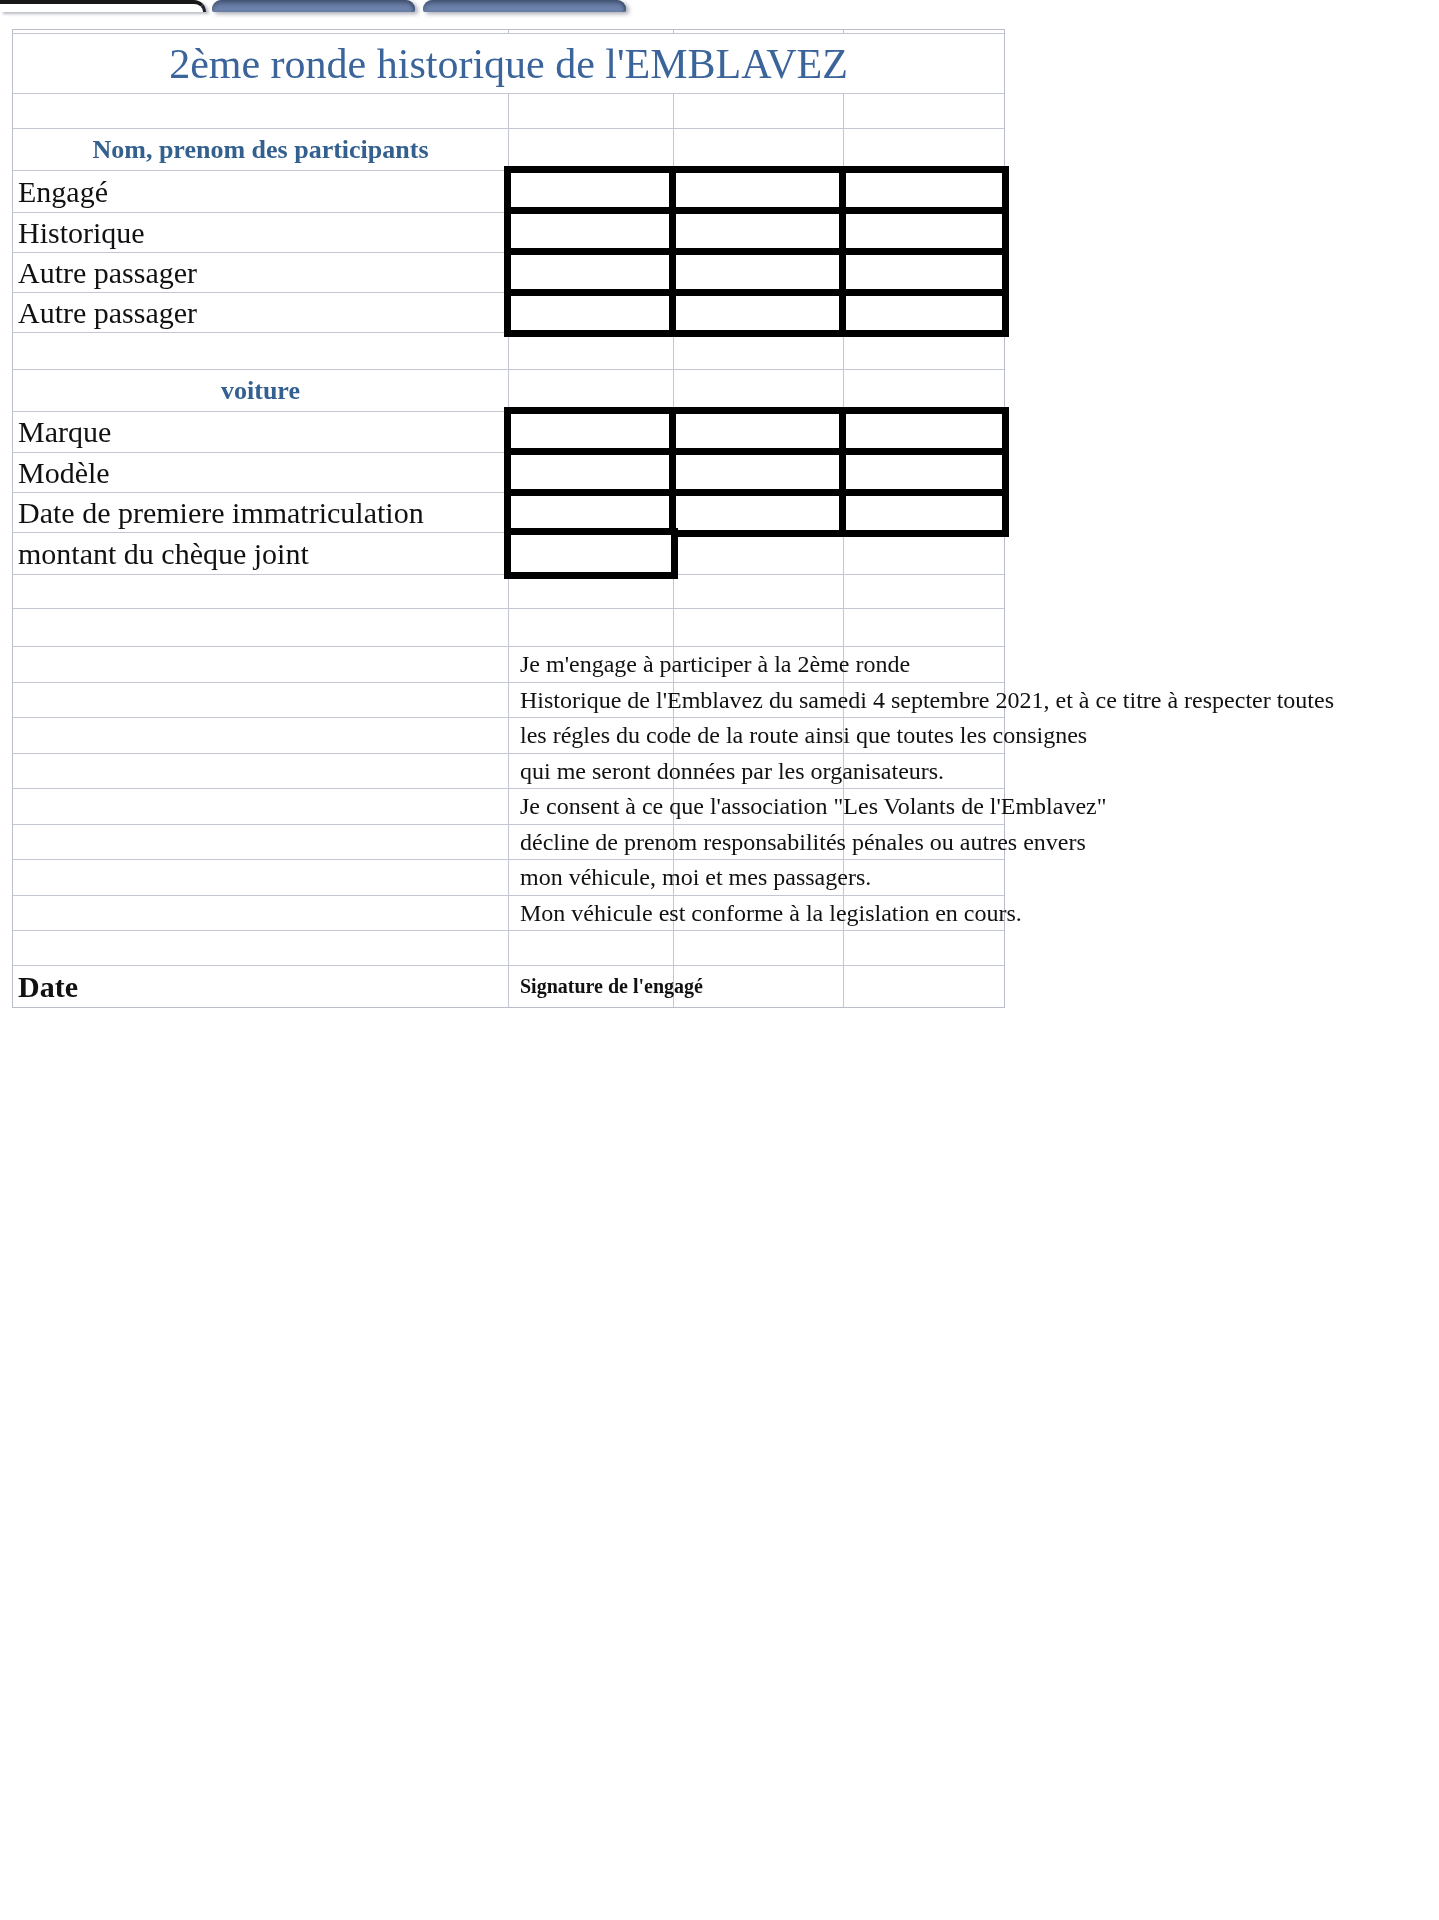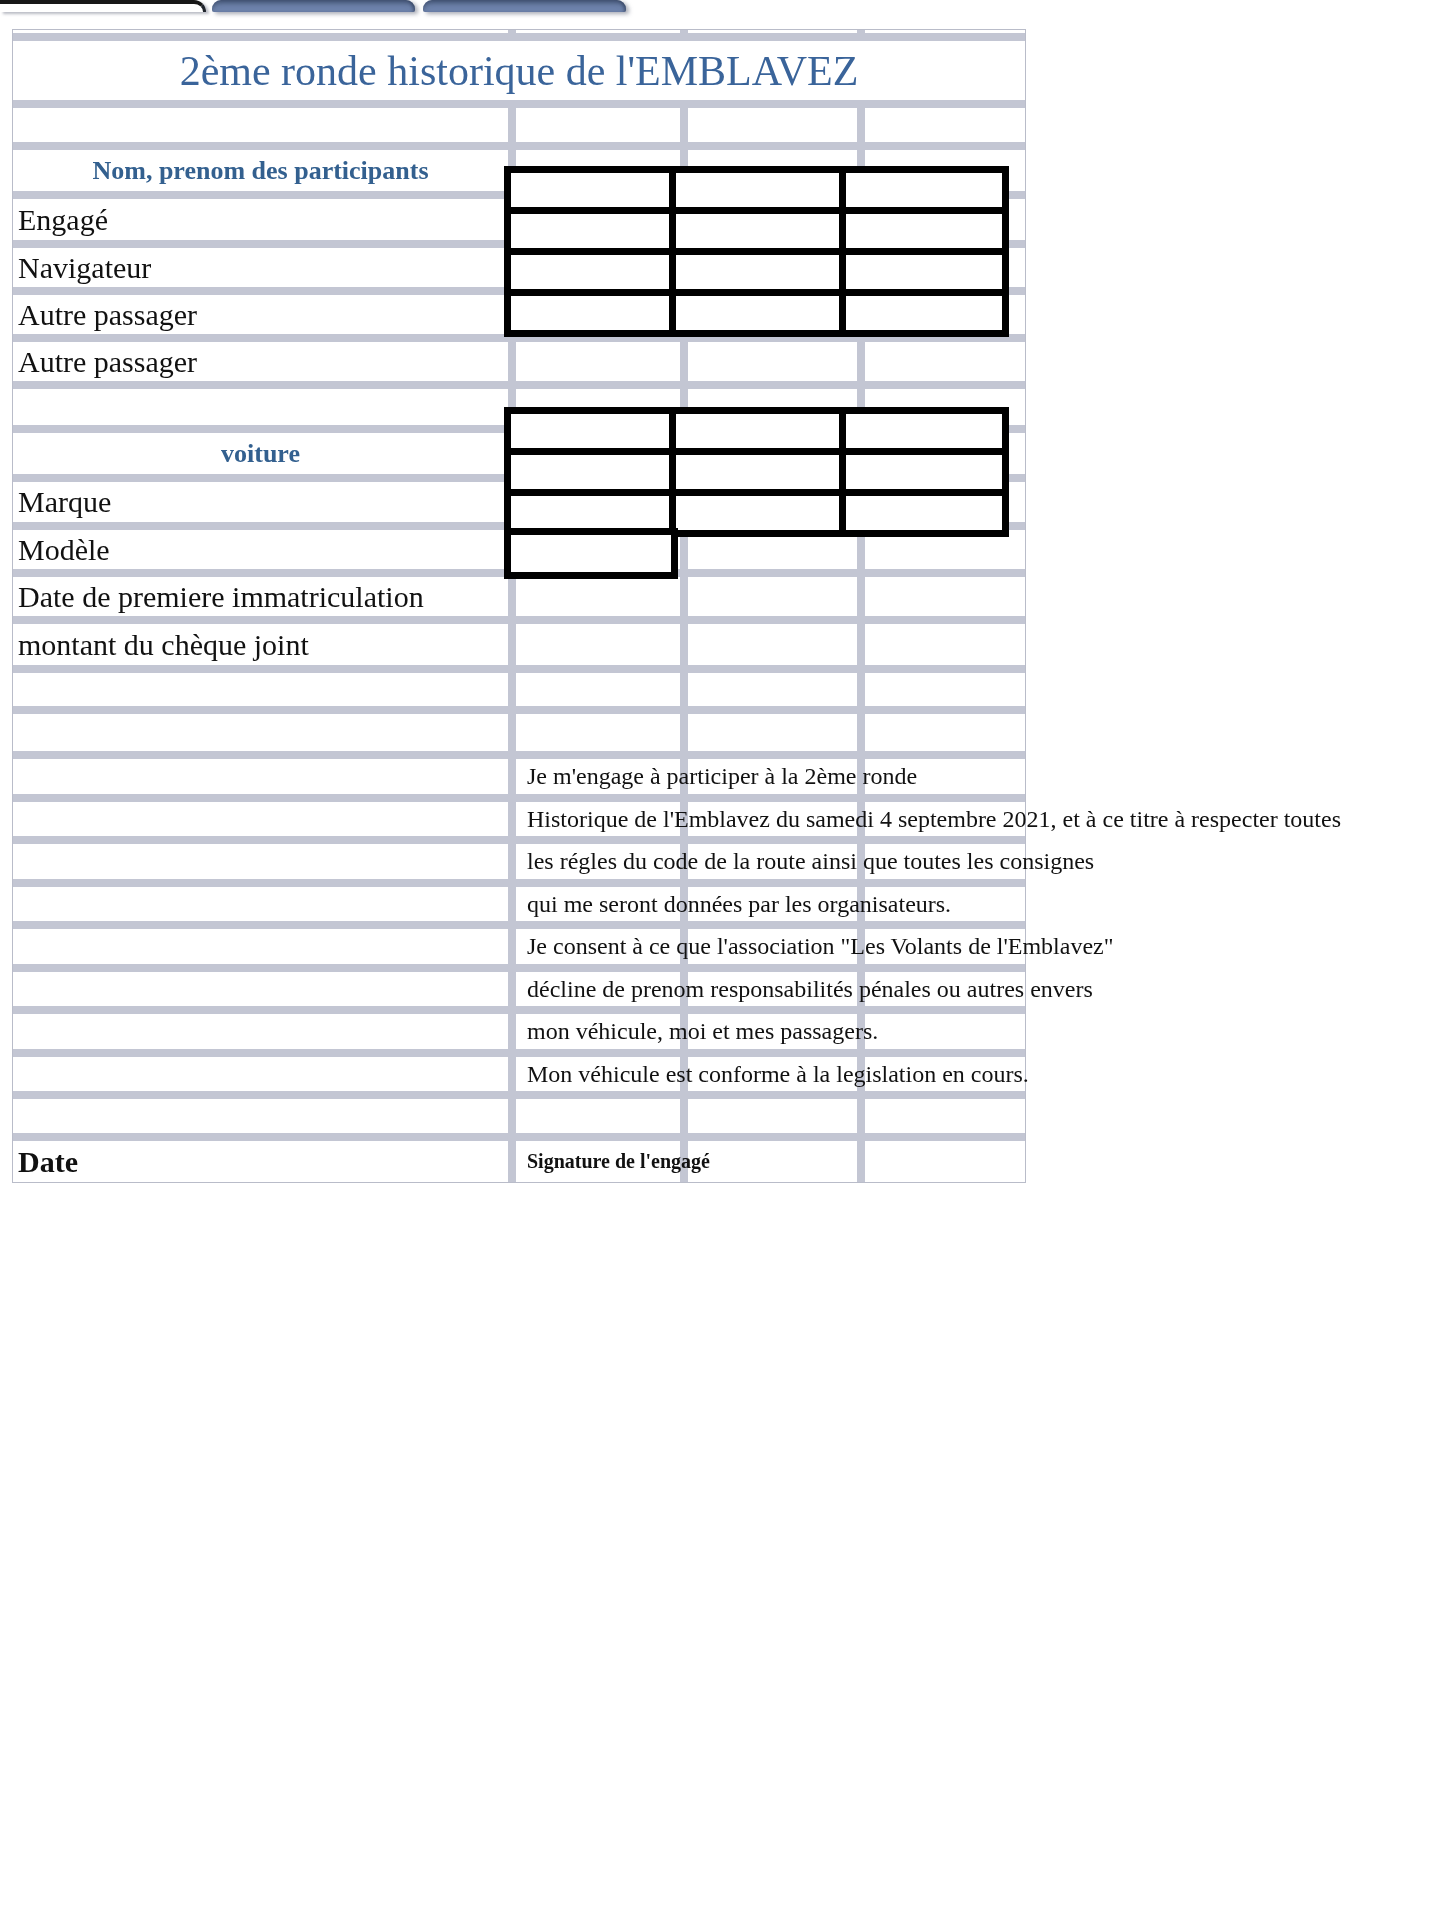--- a/index.html
+++ b/index.html
@@ -26,21 +26,21 @@
   .tab-b1{left:212px;}
   .tab-b2{left:423px;}
 
   
   .table-wrap{position:absolute;left:12px;top:29px;width:993px;height:979px;}
   .sheet{
     position:absolute;left:0;top:0;
     display:grid;
     grid-template-columns:495px 164px 169px 160px;
     grid-template-rows:3px 59px 34px 41px 41px 39px 39px 39px 36px 41px 40px 39px 39px 41px 33px 37px 35px 34px 35px 34px 35px 34px 35px 34px 34px 41px;
-    gap:8px;background:#c3c6d3;border:1px solid #b9bcc9;
+    gap:1px;background:#c3c6d3;border:1px solid #b9bcc9;
   }
   .c{background:#ffffff;min-width:0;min-height:0;}
   .merged{grid-column:1 / 5;}
   .ttl{display:flex;align-items:center;justify-content:center;
        font-size:42px;color:#3a649a;}
   .hdr{display:flex;align-items:center;justify-content:center;
        font-size:26px;font-weight:bold;color:#33608f;}
   .lab{display:flex;align-items:center;padding-left:5px;font-size:30px;}
   .bold{font-weight:bold;}
   .txt{position:relative;z-index:3;display:flex;align-items:center;overflow:visible;}
@@ -84,21 +84,21 @@
     <div class="c hdr">Nom, prenom des participants</div>
     <div class="c"></div>
       <div class="c"></div>
       <div class="c"></div>
 
     <div class="c lab">Engagé</div>
     <div class="c"></div>
       <div class="c"></div>
       <div class="c"></div>
 
-    <div class="c lab">Navigateur</div>
+    <div class="c lab">Historique</div>
     <div class="c"></div>
       <div class="c"></div>
       <div class="c"></div>
 
     <div class="c lab">Autre passager</div>
     <div class="c"></div>
       <div class="c"></div>
       <div class="c"></div>
 
     <div class="c lab">Autre passager</div>

